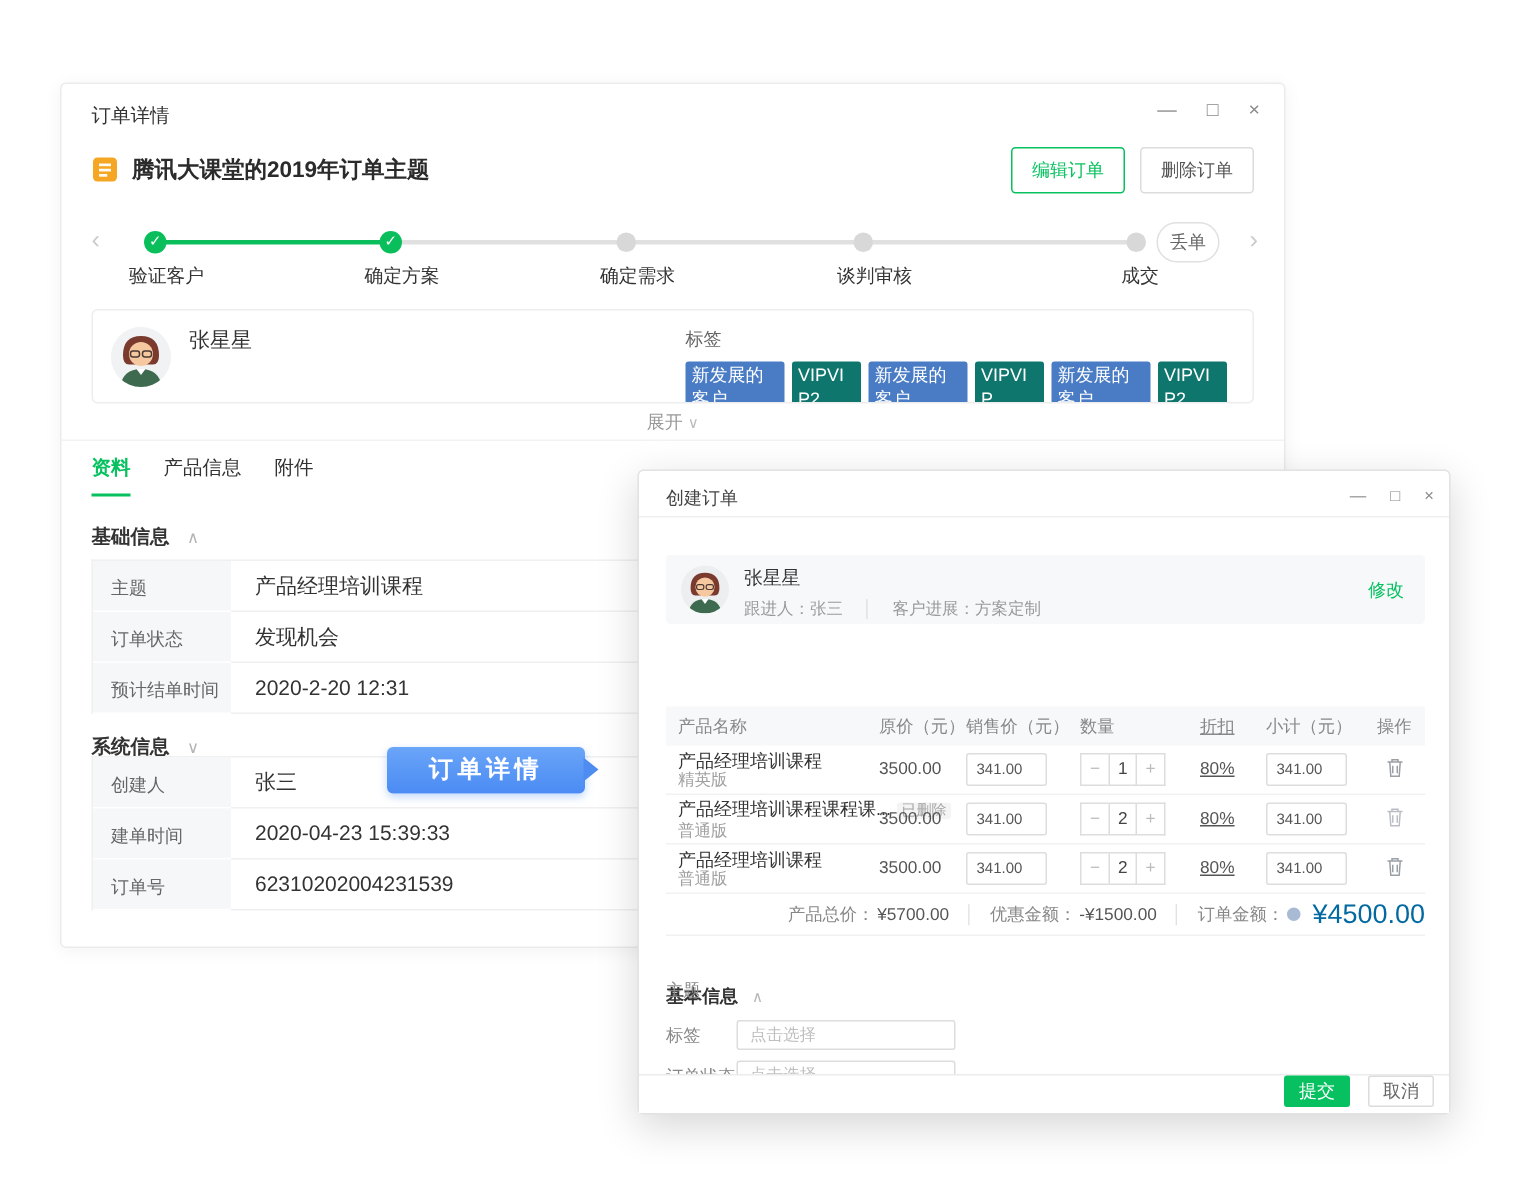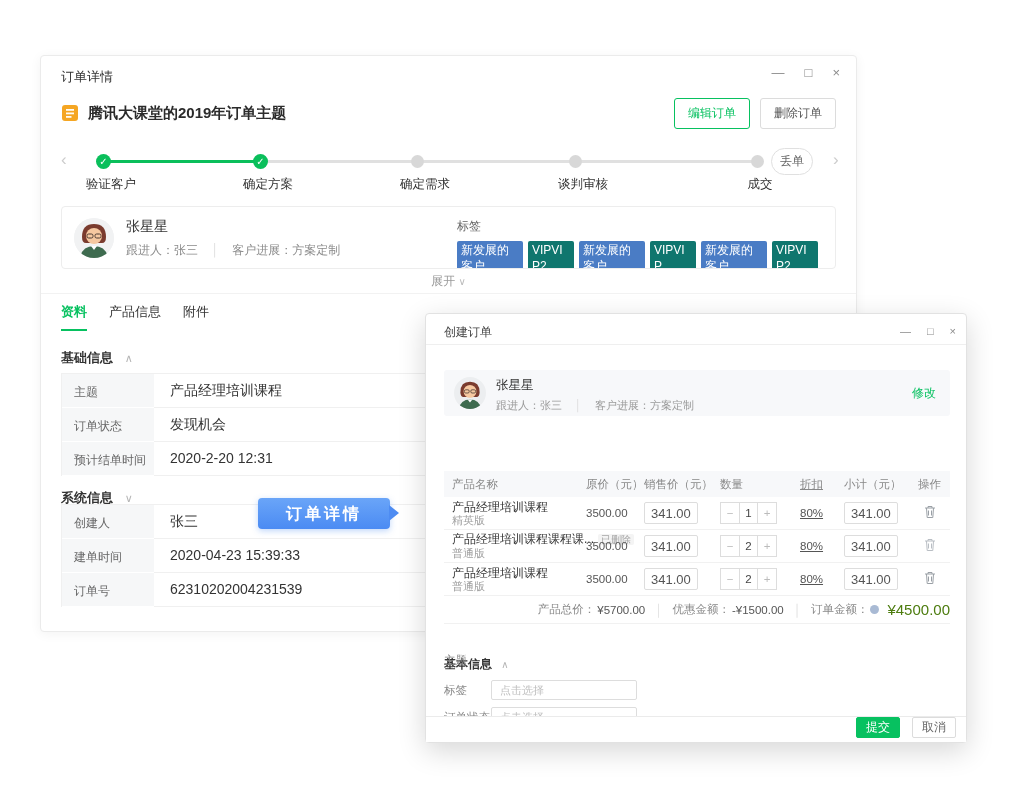--- a/index.html
+++ b/index.html
@@ -87,35 +87,35 @@
   .phead { background:#f7f8fa; color:#888; height:26px; border-bottom:none; }
   .pr { height:33px; }
   .c1{width:142px; padding-left:8px;} .c2{width:58px;} .c3{width:76px;}
   .c4{width:80px;} .c5{width:44px;text-decoration:underline;} .c6{width:65px;} .c7{width:41px; text-align:center;}
   .pname { font-size:12px; color:#333; line-height:14px; white-space:nowrap; }
   .pvariant { font-size:11px; color:#a0a0a0; line-height:13px; }
   .del-badge { font-size:10px; color:#a6a6a6; background:#f4f4f4; border-radius:2px;
     padding:0 3px; margin-left:4px; }
   .num { color:#555; }
   .cell-input { width:54px; height:22px; border:1px solid #ddd; border-radius:2px;
-    font-size:13px; color:#555; padding-left:6px; font-family:inherit; }
+    font-size:10px; color:#555; padding-left:6px; font-family:inherit; }
   .qty { display:flex; }
   .qty span, .qty b { display:block; width:19px; height:22px; line-height:20px; text-align:center;
     border:1px solid #ddd; font-weight:normal; }
   .qty .q-minus { color:#bbb; border-right:none; cursor:pointer; }
   .qty .q-val { color:#444; }
   .qty .q-plus { color:#bbb; border-left:none; cursor:pointer; }
   .trash { cursor:pointer; }
   .psum { display:flex; align-items:center; justify-content:flex-end; height:28px;
     border-bottom:1px solid #f1f1f1; font-size:11.5px; color:#888; }
   .psum .v { color:#555; margin-left:2px; }
   .sum-div { color:#e0e0e0; margin:0 10px; }
   .info-dot { display:inline-block; width:9px; height:9px; border-radius:50%;
     background:#a9bad4; margin:0 8px 0 2px; }
-  .amount { color:#4d7c0f; font-size:15px; }
+  .amount { color:#0369a1; font-size:18px; }
   
   .fw-sect { position:absolute; left:18px; top:320px; font-size:12px; font-weight:bold; color:#333;margin-top:22px; }
   .fw-sect .caret { font-weight:normal; color:#b5b5b5; font-size:10px; margin-left:6px; cursor:pointer; }
   .frow { position:absolute; left:18px; display:flex; align-items:center; }
   .flabel { width:47px; font-size:11.5px; color:#888; }
   .finput { height:20px; border:1px solid #ddd; border-radius:2px; font-size:11px;
     color:#555; padding-left:8px; font-family:inherit; }
   .finput::placeholder { color:#bfbfbf; }
   .fw-footer { position:absolute; left:0; right:0; bottom:0; height:26px; background:#fff;
     border-top:1px solid #ebebeb; display:flex; align-items:flex-start; justify-content:flex-end;
@@ -184,25 +184,20 @@
           <circle cx="20" cy="18" r="8" fill="#f6c8a0"></circle>
           <rect x="13" y="16" width="6" height="4" rx="1.6" fill="none" stroke="#4a3a33" stroke-width="1"></rect>
           <rect x="21" y="16" width="6" height="4" rx="1.6" fill="none" stroke="#4a3a33" stroke-width="1"></rect>
           <path d="M6 40 q2-12 14-12 q12 0 14 12z" fill="#3e6b4f"></path>
           <path d="M17 28 l3 4 l3-4 z" fill="#fff"></path>
         </svg>
       </div>
     </div>
     <div style="position:absolute; left:64px; top:11px;">
       <div class="cust-name">张星星</div>
-      <div class="cust-meta">
-        <span>跟进人：张三</span>
-        <span class="meta-div">│</span>
-        <span>客户进展：方案定制</span>
-      </div>
     </div>
     <div class="tags-wrap">
       <div class="tags-label">标签</div>
       <div class="tags-row">
         <span class="tag blue">新发展的客户</span>
         <span class="tag red">VIPVIP2</span>
         <span class="tag blue">新发展的客户</span>
         <span class="tag red">VIPVIP</span>
         <span class="tag blue">新发展的客户</span>
         <span class="tag red">VIPVIP2</span>

